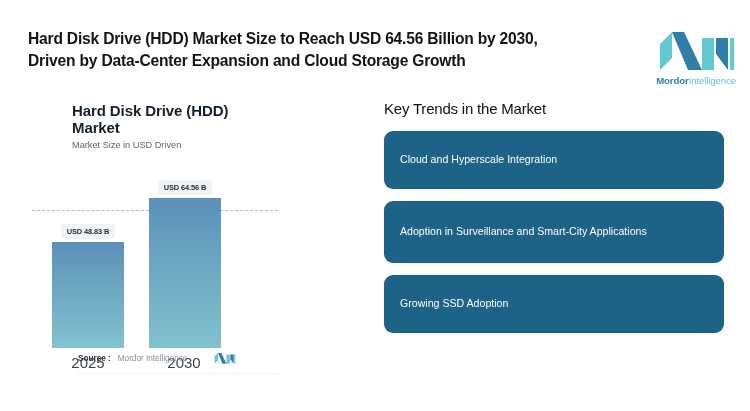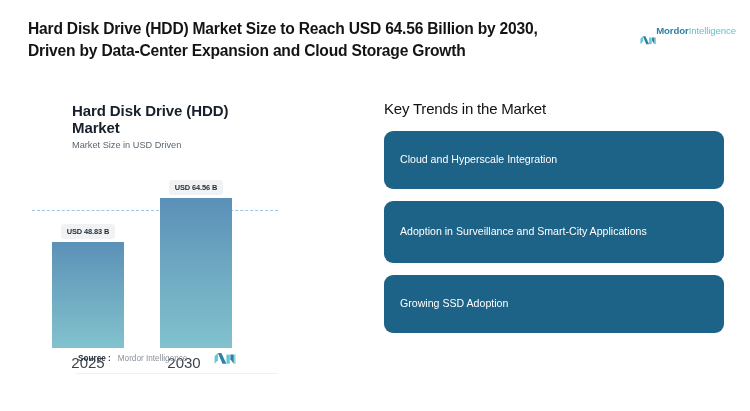--- a/index.html
+++ b/index.html
@@ -12,43 +12,43 @@
     height: 411px;
     overflow: hidden;
     font-family: "Liberation Sans", sans-serif;
     color: #1a1a1a;
     position: relative;
   }
 
   
   .header {
     position: absolute;
-    left: 0; top: 0;
+    left: 0; top: 10px;
     width: 750px;
     height: 88px;
     display: flex;
     align-items: flex-start;
     box-sizing: border-box;
     padding: 18px 14px 0 28px;
   }
   .headline {
     font-size: 15.6px;
     font-weight: bold;
     line-height: 1.42;
     letter-spacing: -0.2px;
     color: #141414;
     max-width: 560px;
     margin: 0;
   }
   .brand {
     margin-left: auto;
     width: 96px;
     display: flex;
-    flex-direction: row;
-    align-items: flex-start;
+    flex-direction: column;
+    align-items: flex-end;
     padding-top: 2px;
   }
   .brand-mark { width: 78px; height: 40px; display: block; }
   .brand-word {
     margin-top: 5px;
     font-size: 9.6px;
     letter-spacing: -0.1px;
     white-space: nowrap;
   }
   .brand-word .b1 { color: #2f7fa8; font-weight: bold; }
@@ -100,21 +100,21 @@
     position: absolute;
     left: 0; right: 0; bottom: 0; top: 0;
   }
   .bar-slot {
     position: absolute;
     bottom: 0;
     width: 72px;
     text-align: center;
   }
   .bar-slot.s1 { left: 22px; }
-  .bar-slot.s2 { left: 130px; text-align: center; }
+  .bar-slot.s2 { left: 119px; text-align: center; }
   .badge {
     display: inline-block;
     background: #f0f2f4;
     border-radius: 3px;
     font-size: 7.4px;
     font-weight: bold;
     color: #1f2a33;
     padding: 3px 6px 3px 6px;
     letter-spacing: -0.1px;
     white-space: nowrap;

